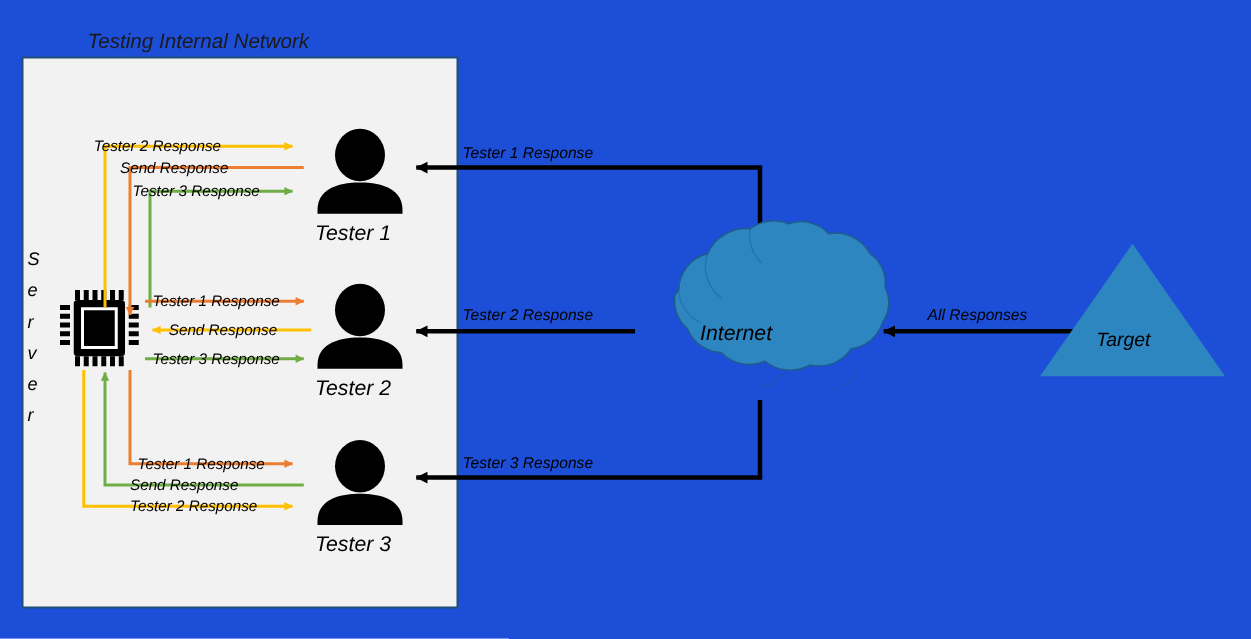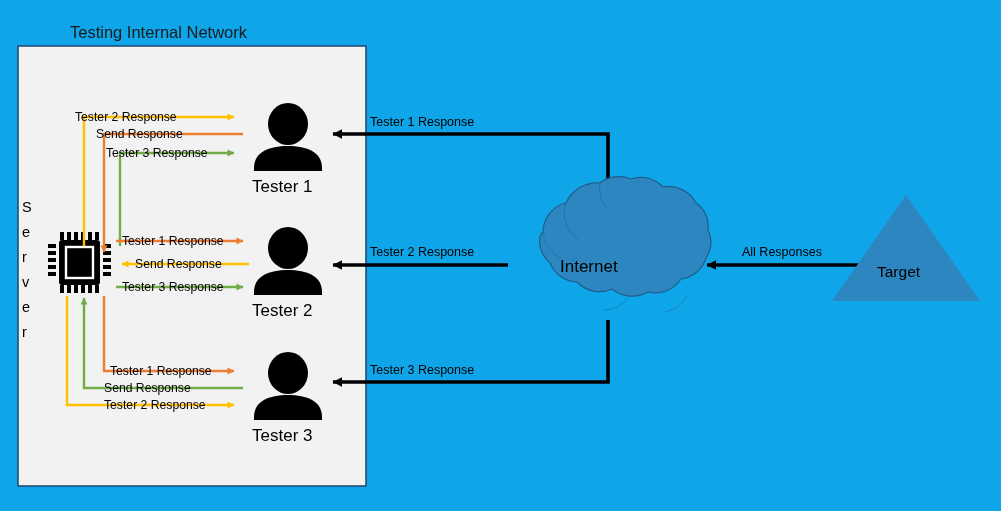--- a/index.html
+++ b/index.html
@@ -11,21 +11,22 @@
   body {
     font-family: "Liberation Sans", sans-serif;
     width: 1001px;
     height: 511px;
     overflow: hidden;
   }
   #diagram-root {
     position: relative;
     width: 1001px;
     height: 511px;
-    background: #0ea5e9;
+    background: #1d4ed8;
+    font-style: italic;
   }
   #diagram-svg {
     position: absolute;
     left: 0;
     top: 0;
     width: 1001px;
     height: 511px;
     display: block;
   }
   .label-text {

